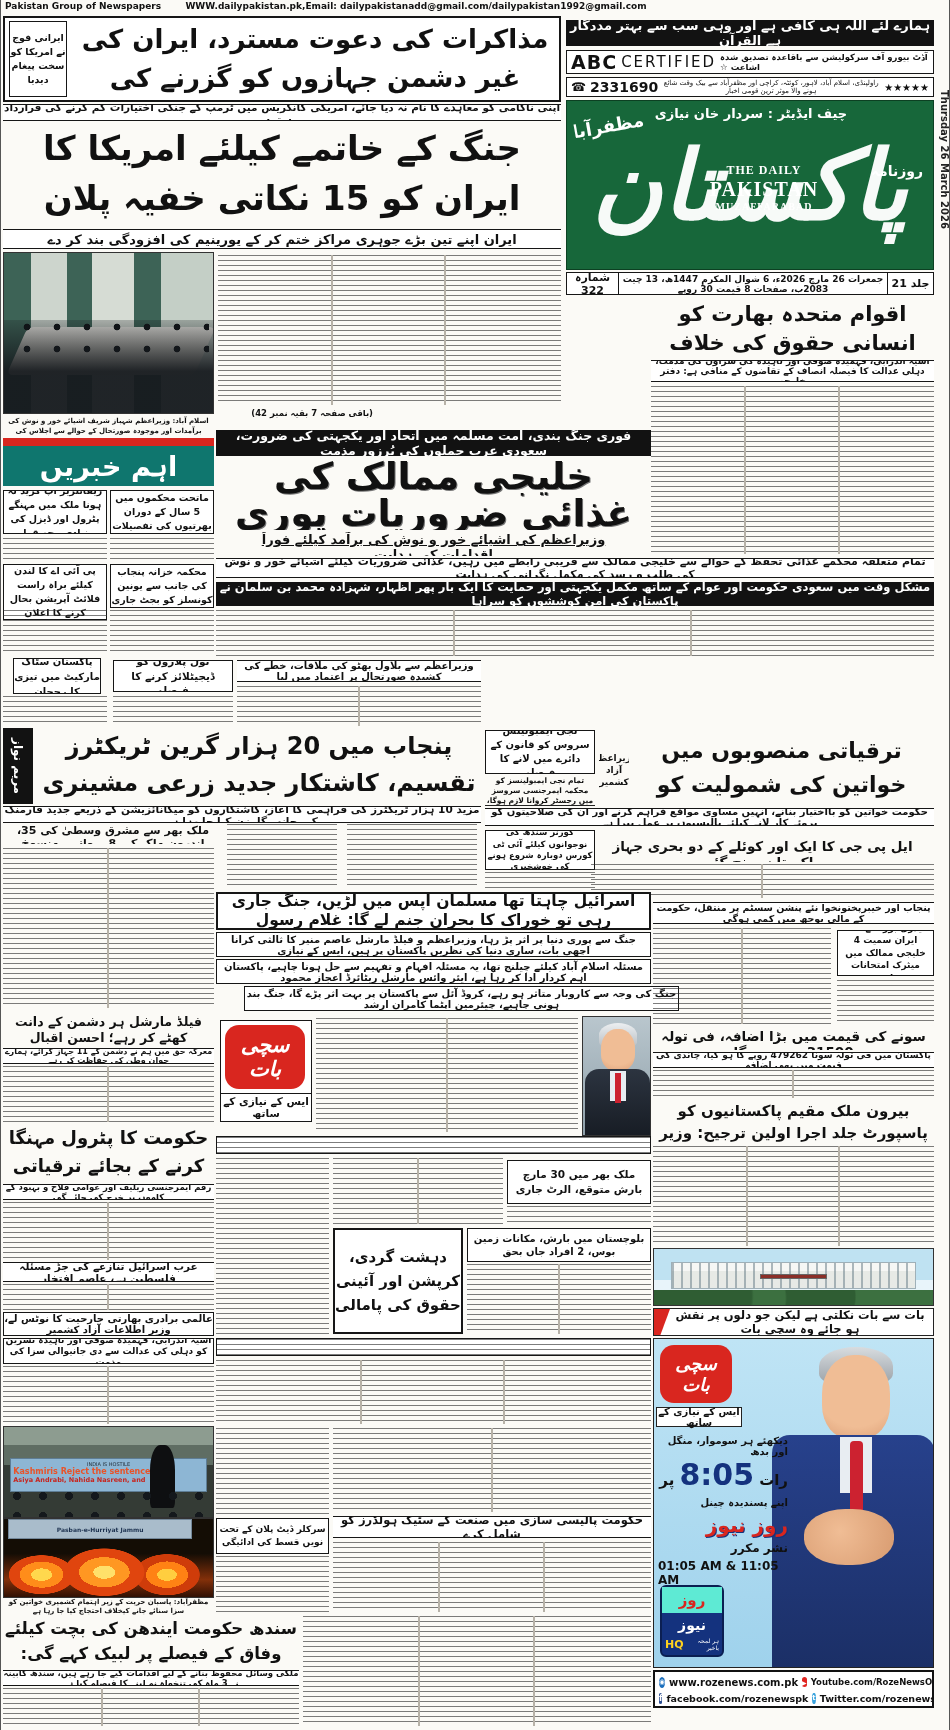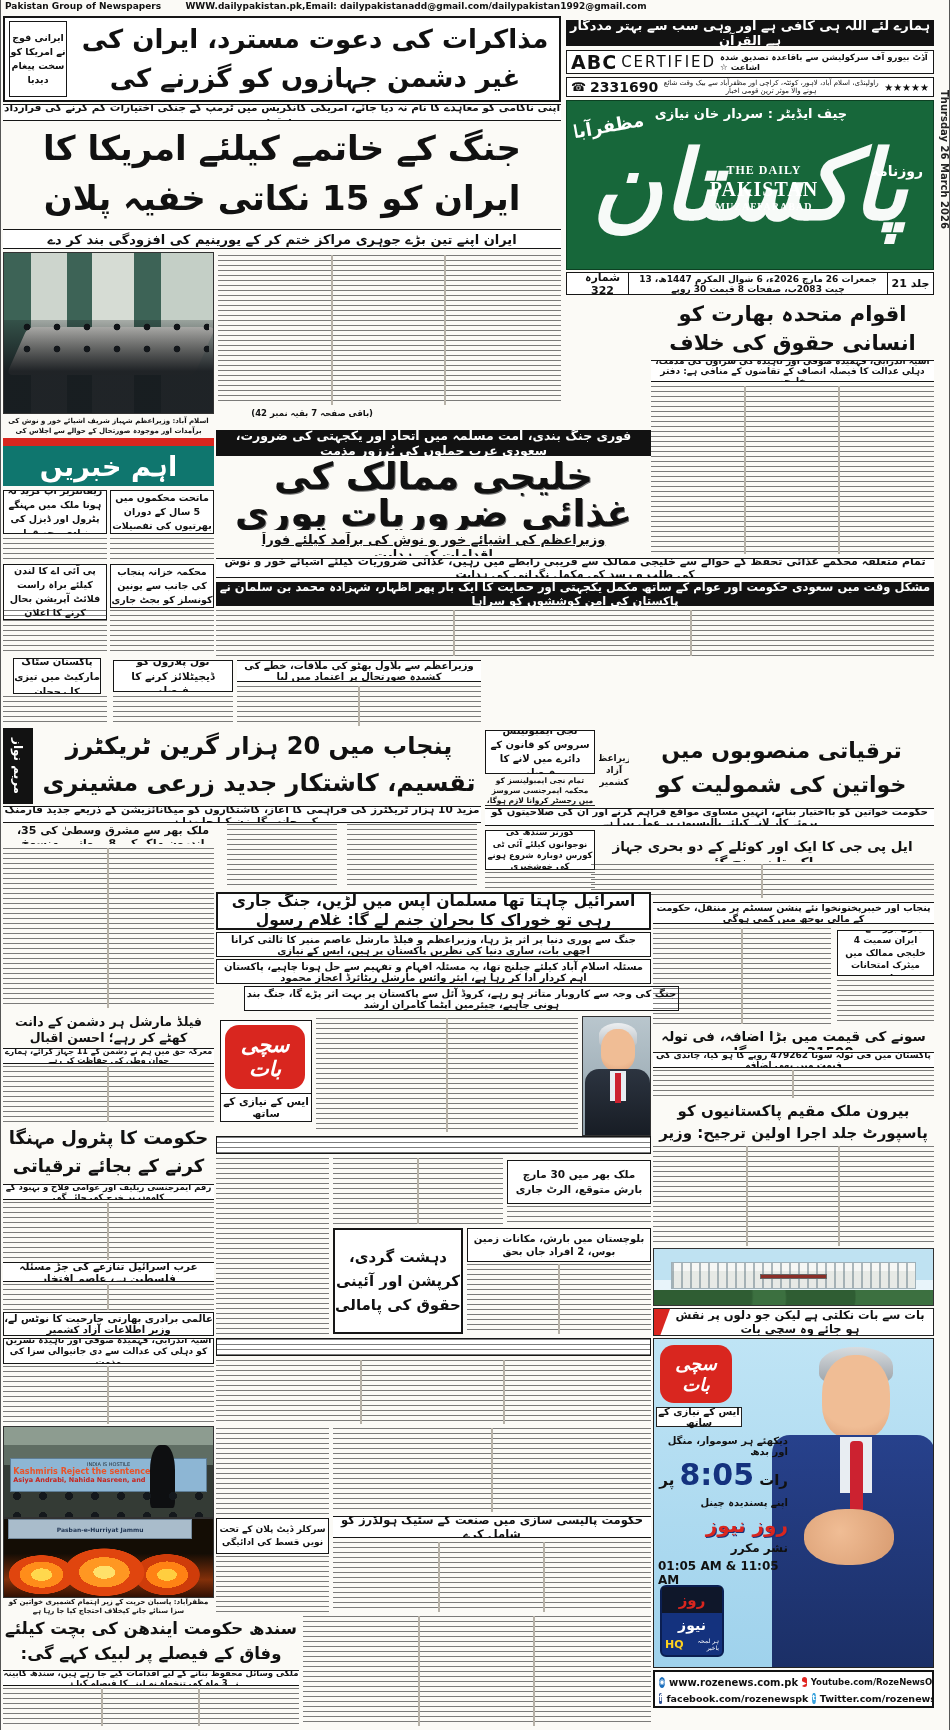--- a/index.html
+++ b/index.html
@@ -201,21 +201,21 @@
     <div class="pt rtl" style="left:4px;top:118px;width:130px;height:36px;">
       <span class="b" style="font-size:15px;">رات</span>
       <span class="b ltr" style="font-size:30px;color:#14327e;">8:05</span>
       <span class="b" style="font-size:15px;">پر</span>
     </div>
     <div class="pt b rtl" style="left:4px;top:158px;width:130px;height:15px;font-size:10px;">اپنے پسندیدہ چینل</div>
     <div class="pt b rtl" style="left:4px;top:174px;width:130px;height:26px;font-size:20px;color:#d9261f;text-shadow:1px 1px 0 #14327e;">روز نیوز</div>
     <div class="pt b rtl" style="left:4px;top:202px;width:130px;height:16px;font-size:12px;">نشر مکرر</div>
     <div class="pt b ltr" style="left:4px;top:220px;width:136px;height:16px;font-size:12px;">01:05 AM &amp; 11:05 AM</div>
     <div class="pt" style="left:6px;top:246px;width:64px;height:72px;background:#14327e;border:2px solid #0b1f52;border-radius:6px;">
-      <div class="ctr b rtl" style="height:26px;background:#0f172a;color:#d9261f;font-size:15px;">روز</div>
+      <div class="ctr b rtl" style="height:26px;background:#5eead4;color:#d9261f;font-size:15px;">روز</div>
       <div class="ctr b rtl" style="height:24px;color:#fff;font-size:14px;">نیوز</div>
       <div style="display:flex;align-items:center;justify-content:space-between;padding:0 3px;">
         <span class="b ltr" style="color:#ffd21f;font-size:11px;">HQ</span>
         <span class="rtl" style="color:#fff;font-size:6px;">ہر لمحہ باخبر</span>
       </div>
     </div>
   </div>
 
   <div class="abs ltr" style="left:652px;top:1670px;width:281px;height:38px;background:#fff;border:2px solid #111;padding:2px 4px;">
     <div style="display:flex;align-items:center;gap:4px;height:16px;">
@@ -301,21 +301,21 @@
     <div class="abs ctr b rtl" style="left:60px;top:2px;width:248px;height:20px;color:#fff;font-size:13px;">چیف ایڈیٹر : سردار خان نیازی</div>
     <div class="abs b rtl" style="left:8px;top:14px;width:70px;height:30px;color:#fff;font-size:18px;transform:rotate(-10deg);">مظفرآباد</div>
     <div class="abs b rtl" style="right:6px;top:62px;width:60px;height:22px;color:#fff;font-size:14px;text-align:center;">روزنامہ</div>
     <div class="abs" style="left:124px;top:62px;width:146px;height:64px;text-align:center;color:#fff;font-family:'Liberation Serif',serif;">
       <div class="b" style="font-size:12px;letter-spacing:1px;">THE DAILY</div>
       <div class="b" style="font-size:20px;letter-spacing:1px;">PAKISTAN</div>
       <div class="b" style="font-size:10px;letter-spacing:1px;">MUZAFFARABAD</div>
     </div>
   </div>
 
-  <div class="abs box1 ltr" style="left:565px;top:272px;width:368px;height:23px;display:flex;align-items:stretch;padding-left:10px;">
+  <div class="abs box1 ltr" style="left:565px;top:272px;width:368px;height:23px;display:flex;align-items:stretch;">
     <div class="ctr b rtl" style="width:52px;border-right:1.5px solid #161616;font-size:11px;">شمارہ 322</div>
     <div class="ctr b rtl" style="flex:1;font-size:9px;">جمعرات 26 مارچ 2026ء، 6 شوال المکرم 1447ھ، 13 چیت 2083ب، صفحات 8 قیمت 30 روپے</div>
     <div class="ctr b rtl" style="width:46px;border-left:1.5px solid #161616;font-size:11px;">جلد 21</div>
   </div>
 
   <div class="abs vtxt b ltr" style="left:935px;top:90px;width:14px;height:280px;font-size:10px;color:#222;">Thursday 26 March 2026</div>
 
 </div>
 
 </body></html>

